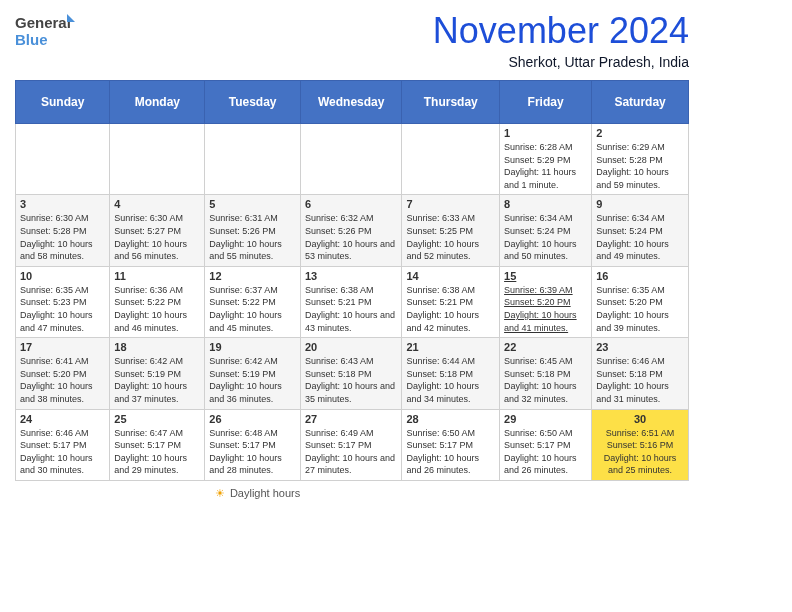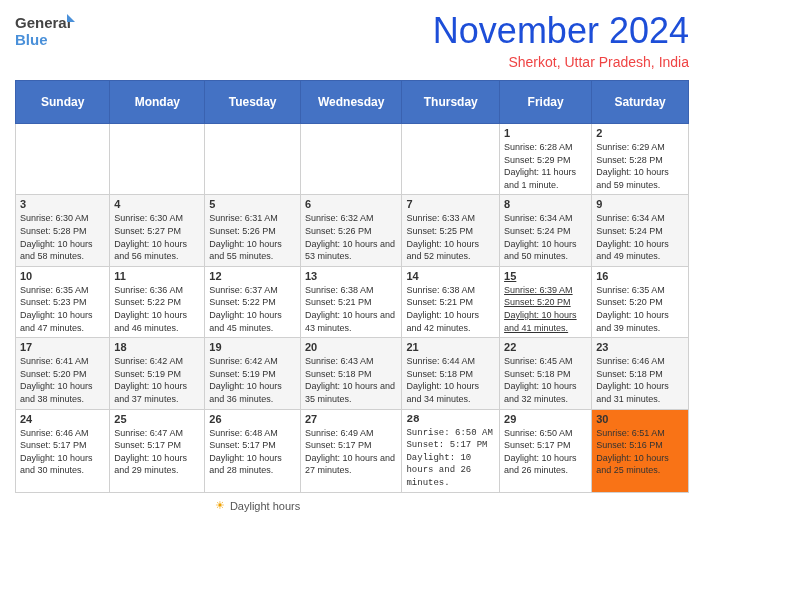--- a/index.html
+++ b/index.html
@@ -6,21 +6,21 @@
     body { font-family: Arial, sans-serif; background: #fff; width: 792px; height: 612px; overflow: hidden; }
     
     .page { width: 704px; min-height: 612px; padding: 10px 15px; }
     
     .header { display: flex; justify-content: space-between; align-items: flex-start; margin-bottom: 10px; }
     
     .logo { display: flex; align-items: center; }
     
     .title-section { text-align: right; }
     .month-title { font-size: 36px; font-weight: 300; color: #1d4ed8; }
-    .location { font-size: 14px; color: #ef4444; margin-top: 2px; }
+    .location { font-size: 14px; color: #0f172a; margin-top: 2px; }
     
     .calendar { width: 100%; border-collapse: collapse; }
     
     .calendar th {
       background: #4472c4;
       color: white;
       padding: 14px 4px;
       font-size: 12px;
       font-weight: bold;
       text-align: center;
@@ -261,33 +261,33 @@
             <div class="day-info">Sunrise: 6:48 AM
 Sunset: 5:17 PM
 Daylight: 10 hours and 28 minutes.</div>
           </td>
           <td style="background: rgb(255, 255, 255);">
             <span class="day-num">27</span>
             <div class="day-info">Sunrise: 6:49 AM
 Sunset: 5:17 PM
 Daylight: 10 hours and 27 minutes.</div>
           </td>
-          <td style="background: rgb(255, 255, 255); font-family: Liberation Mono, monospace;">
+          <td style="background: rgb(255, 255, 255);">
             <span class="day-num">28</span>
             <div class="day-info">Sunrise: 6:50 AM
 Sunset: 5:17 PM
 Daylight: 10 hours and 26 minutes.</div>
           </td>
           <td style="background: rgb(255, 255, 255);">
             <span class="day-num">29</span>
             <div class="day-info">Sunrise: 6:50 AM
 Sunset: 5:17 PM
 Daylight: 10 hours and 26 minutes.</div>
           </td>
-          <td style="background: #f97316;">
+          <td style="background: #fde047; text-align: center;">
             <span class="day-num">30</span>
             <div class="day-info">Sunrise: 6:51 AM
 Sunset: 5:16 PM
 Daylight: 10 hours and 25 minutes.</div>
           </td>
         </tr>
       </tbody>
   </table>
 
   <div class="footer">

